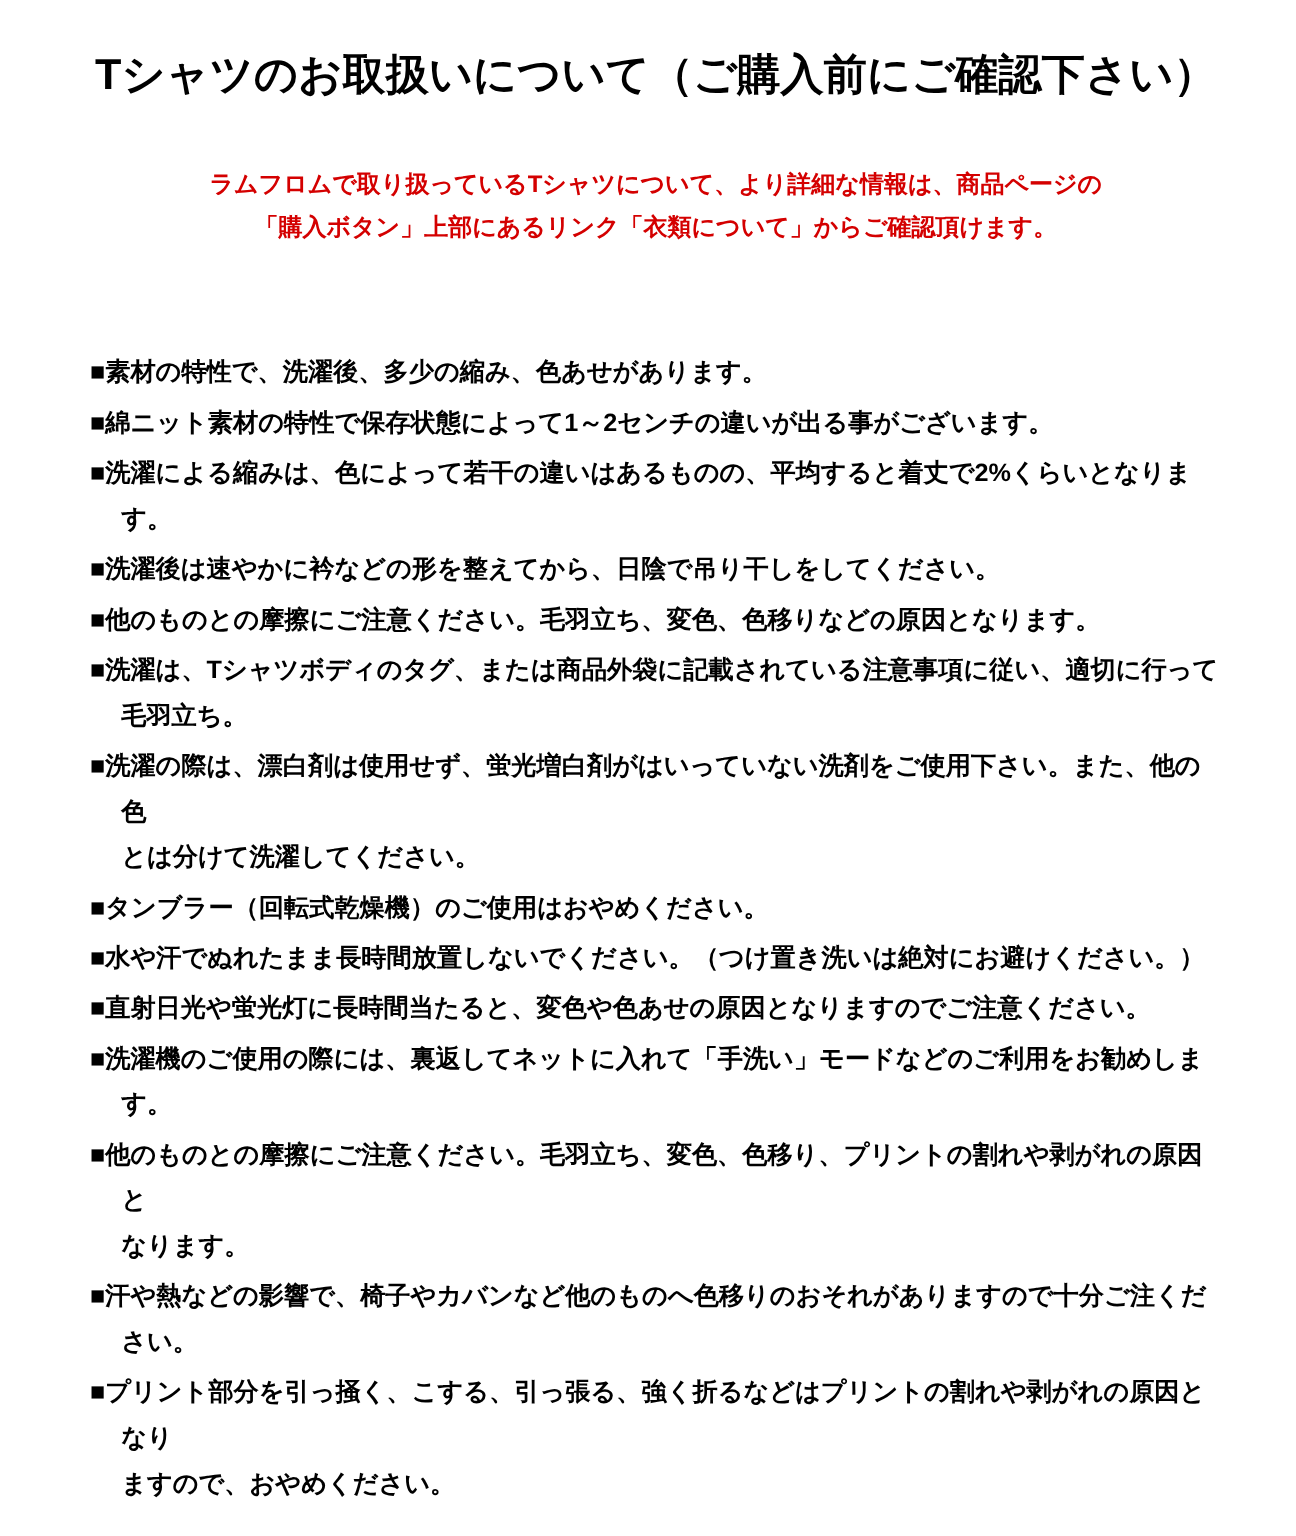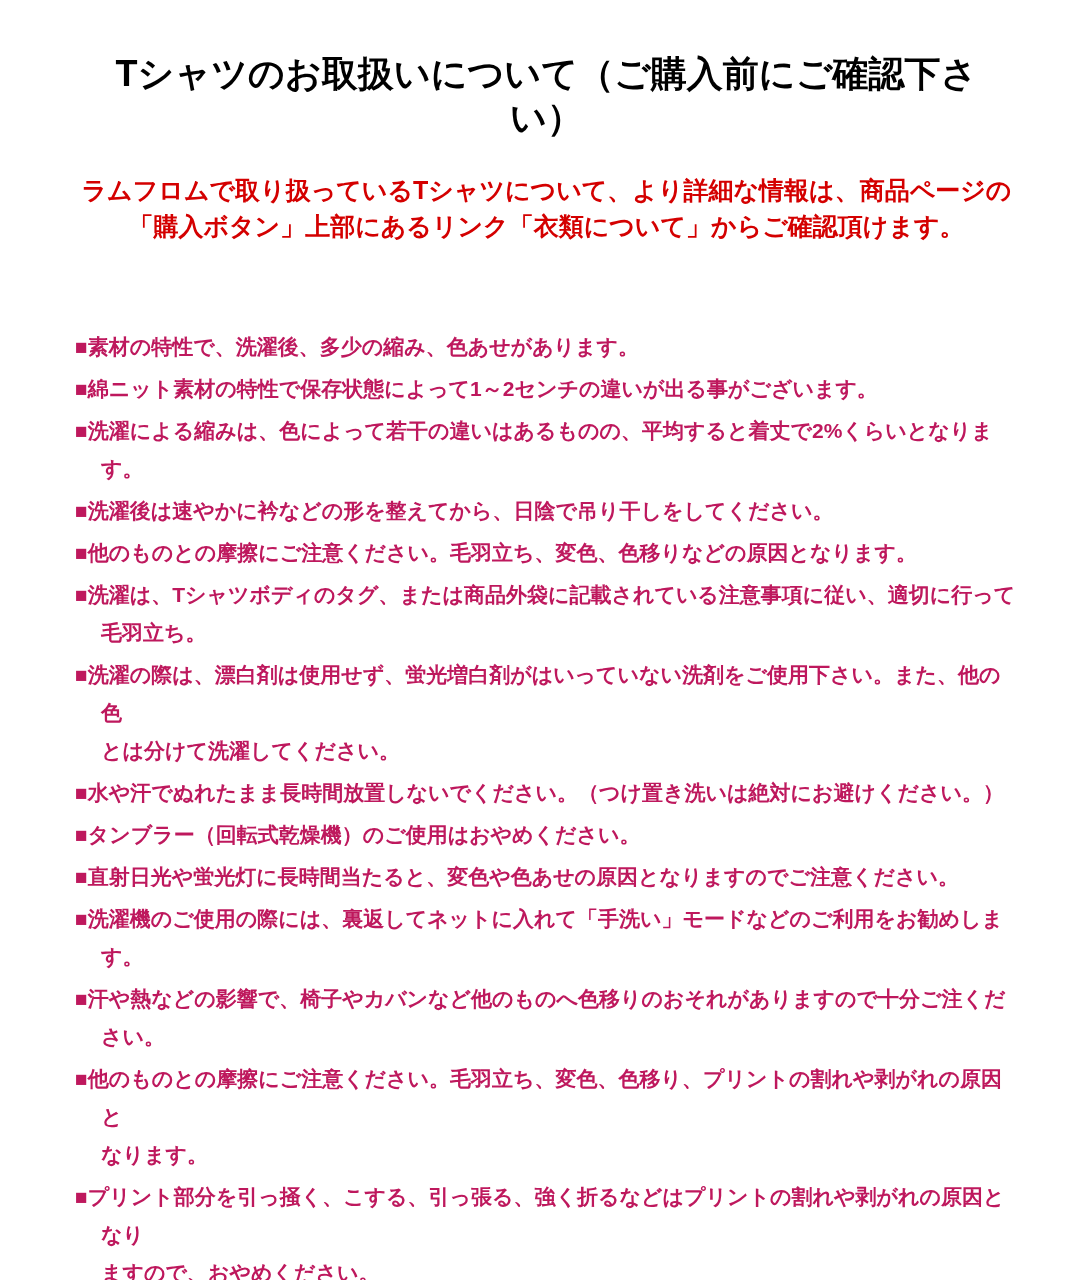--- a/index.html
+++ b/index.html
@@ -14,52 +14,52 @@
     -webkit-font-smoothing: antialiased;
   }
   .page {
     width: 1080px;
     min-height: 1280px;
     box-sizing: border-box;
     padding: 40px 62px 40px 75px;
     background: #ffffff;
   }
   .page-title {
-    margin: 12px;
+    margin: 0;
     font-size: 36px;
     font-weight: bold;
     text-align: center;
     letter-spacing: 0px;
     line-height: 44px;
     color: #000000;
     white-space: pre-line;
   }
   .notice {
-    margin: 32px 0 0 0;
-    font-size: 25px;
+    margin: 52px 0 0 0;
+    font-size: 20px;
     font-weight: bold;
     text-align: center;
     line-height: 36px;
     color: var(--accent-red, #d40000);
     white-space: pre-line;
   }
   .care-list {
     list-style: none;
     margin: 84px 0 0 0;
     padding: 0;
   }
   .care-item {
     font-size: 21px;
     font-weight: 600;
     line-height: 38px;
     margin: 0 0 4px 0;
     padding-left: 26px;   
     text-indent: -26px;
     white-space: pre-line;
-    color: #be185d;
+    color: #000000;
   }
 </style>
 </head>
 <body>
 
 <div class="page">
   <h1 class="page-title">Tシャツのお取扱いについて（ご購入前にご確認下さい）</h1>
 
   <p class="notice">ラムフロムで取り扱っているTシャツについて、より詳細な情報は、商品ページの
 「購入ボタン」上部にあるリンク「衣類について」からご確認頂けます。</p>
@@ -67,24 +67,24 @@
   <ul class="care-list" id="care-list">
       <li class="care-item">■素材の特性で、洗濯後、多少の縮み、色あせがあります。</li>
       <li class="care-item">■綿ニット素材の特性で保存状態によって1～2センチの違いが出る事がございます。</li>
       <li class="care-item">■洗濯による縮みは、色によって若干の違いはあるものの、平均すると着丈で2%くらいとなります。</li>
       <li class="care-item">■洗濯後は速やかに衿などの形を整えてから、日陰で吊り干しをしてください。</li>
       <li class="care-item">■他のものとの摩擦にご注意ください。毛羽立ち、変色、色移りなどの原因となります。</li>
       <li class="care-item">■洗濯は、Tシャツボディのタグ、または商品外袋に記載されている注意事項に従い、適切に行って
 毛羽立ち。</li>
       <li class="care-item">■洗濯の際は、漂白剤は使用せず、蛍光増白剤がはいっていない洗剤をご使用下さい。また、他の色
 とは分けて洗濯してください。</li>
+      <li class="care-item">■タンブラー（回転式乾燥機）のご使用はおやめください。</li>
       <li class="care-item">■水や汗でぬれたまま長時間放置しないでください。（つけ置き洗いは絶対にお避けください。）</li>
-      <li class="care-item">■タンブラー（回転式乾燥機）のご使用はおやめください。</li>
       <li class="care-item">■直射日光や蛍光灯に長時間当たると、変色や色あせの原因となりますのでご注意ください。</li>
       <li class="care-item">■洗濯機のご使用の際には、裏返してネットに入れて「手洗い」モードなどのご利用をお勧めします。</li>
+      <li class="care-item">■他のものとの摩擦にご注意ください。毛羽立ち、変色、色移り、プリントの割れや剥がれの原因と
+なります。</li>
       <li class="care-item">■汗や熱などの影響で、椅子やカバンなど他のものへ色移りのおそれがありますので十分ご注くだ
 さい。</li>
-      <li class="care-item">■他のものとの摩擦にご注意ください。毛羽立ち、変色、色移り、プリントの割れや剥がれの原因と
-なります。</li>
       <li class="care-item">■プリント部分を引っ掻く、こする、引っ張る、強く折るなどはプリントの割れや剥がれの原因となり
 ますので、おやめください。</li>
     </ul>
 </div>
 
 </body></html>

